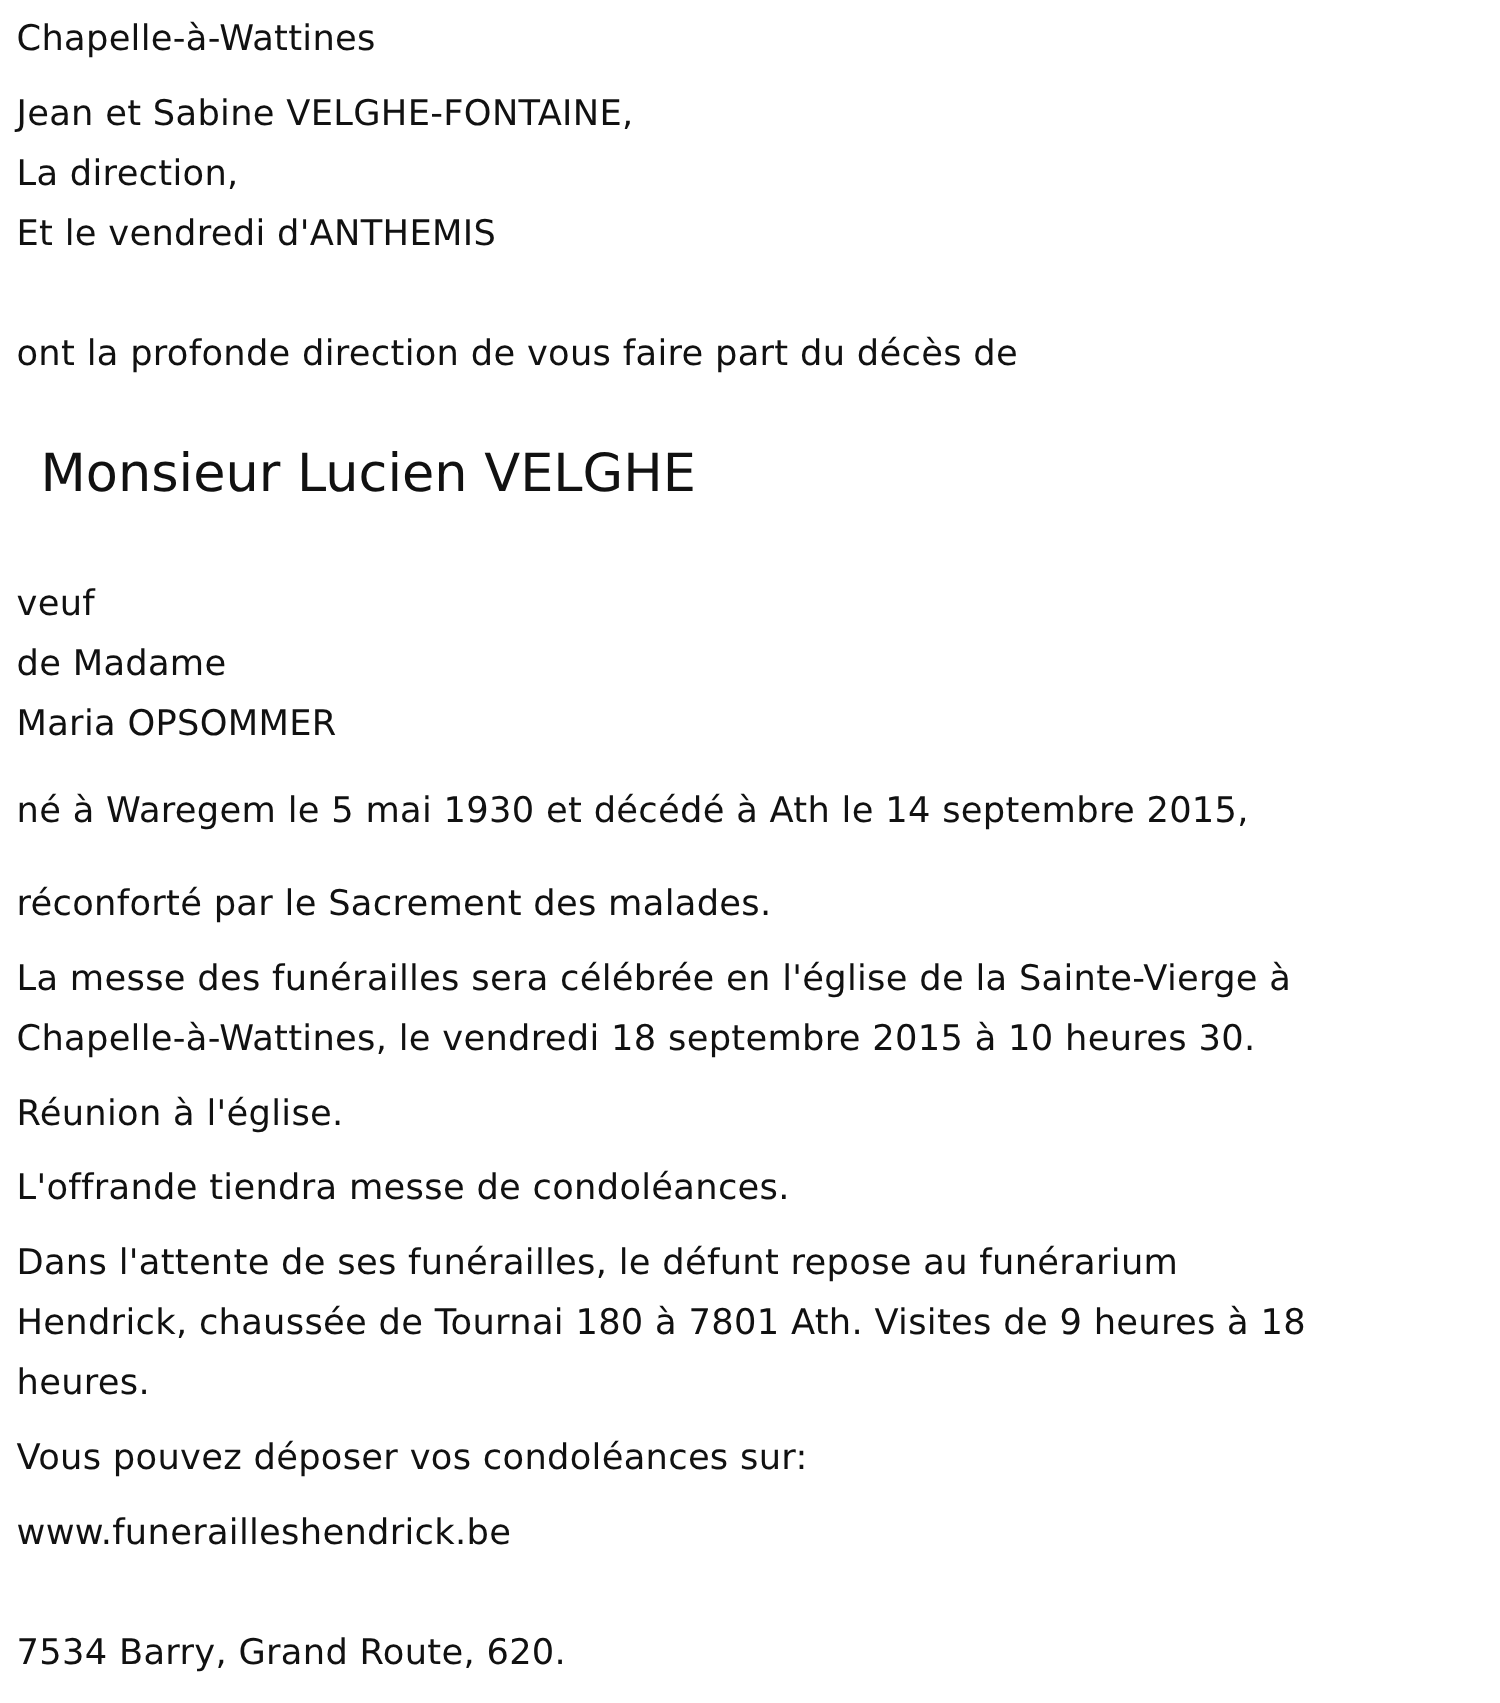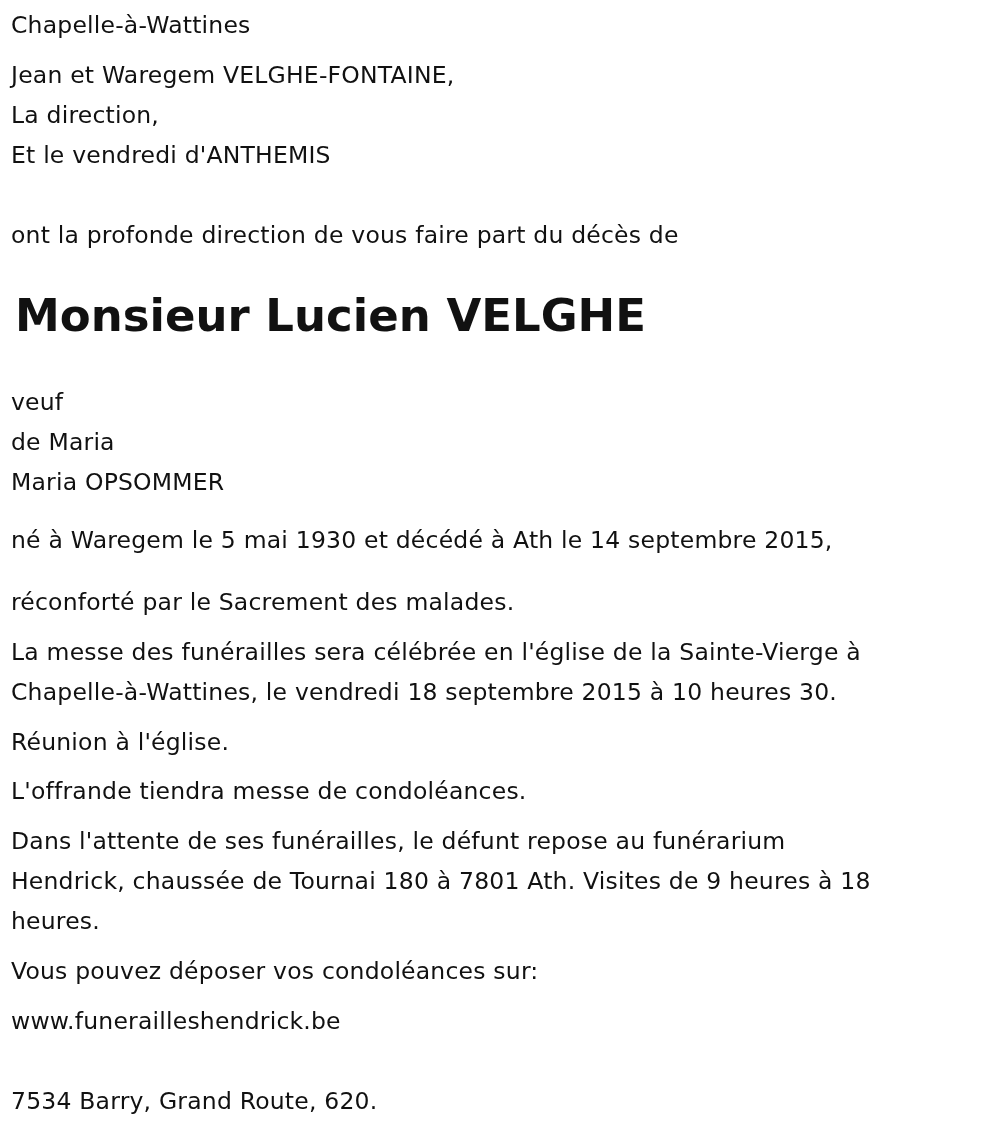--- a/index.html
+++ b/index.html
@@ -7,40 +7,40 @@
     width: 1000px; height: 1135px; overflow: hidden; position: relative;
     font-family: "DejaVu Sans", "Liberation Sans", sans-serif;
     color: #111111;
   }
   .doc { position: absolute; left: 11px; top: 0; width: 980px; }
   .line {
     position: absolute; left: 0; white-space: nowrap;
     font-size: 23.5px; line-height: 40px; letter-spacing: 0.2px; text-align: center;
   }
   .heading {
-    position: absolute; left: 4px; white-space: nowrap;
-    font-size: 45px; line-height: 44px; font-weight: bold;
+    position: absolute; left: 16px; white-space: nowrap;
+    font-size: 35px; line-height: 44px; font-weight: normal;
   }
 </style>
 </head>
 <body>
 
 <div class="doc">
   <div class="line" style="top:5px">Chapelle-à-Wattines</div>
 
-  <div class="line" style="top:55px">Jean et Waregem VELGHE-FONTAINE,</div>
+  <div class="line" style="top:55px">Jean et Sabine VELGHE-FONTAINE,</div>
   <div class="line" style="top:95px">La direction,</div>
   <div class="line" style="top:135px">Et le vendredi d'ANTHEMIS</div>
 
   <div class="line" style="top:215px">ont la profonde direction de vous faire part du décès de</div>
 
   <div class="heading" style="top:294px">Monsieur Lucien VELGHE</div>
 
   <div class="line" style="top:382px">veuf</div>
-  <div class="line" style="top:422px">de Maria</div>
+  <div class="line" style="top:422px">de Madame</div>
   <div class="line" style="top:462px">Maria OPSOMMER</div>
 
   <div class="line" style="top:520px">né à Waregem le 5 mai 1930 et décédé à Ath le 14 septembre 2015,</div>
   <div class="line" style="top:582px">réconforté par le Sacrement des malades.</div>
 
   <div class="line" style="top:632px">La messe des funérailles sera célébrée en l'église de la Sainte-Vierge à</div>
   <div class="line" style="top:672px">Chapelle-à-Wattines, le vendredi 18 septembre 2015 à 10 heures 30.</div>
 
   <div class="line" style="top:722px">Réunion à l'église.</div>
 

